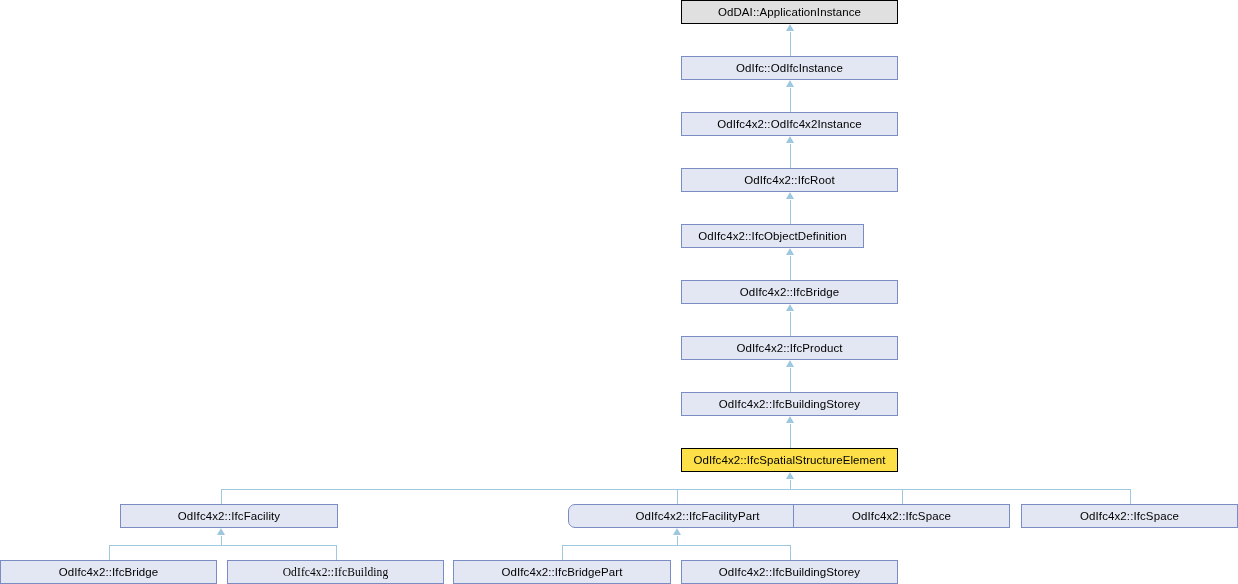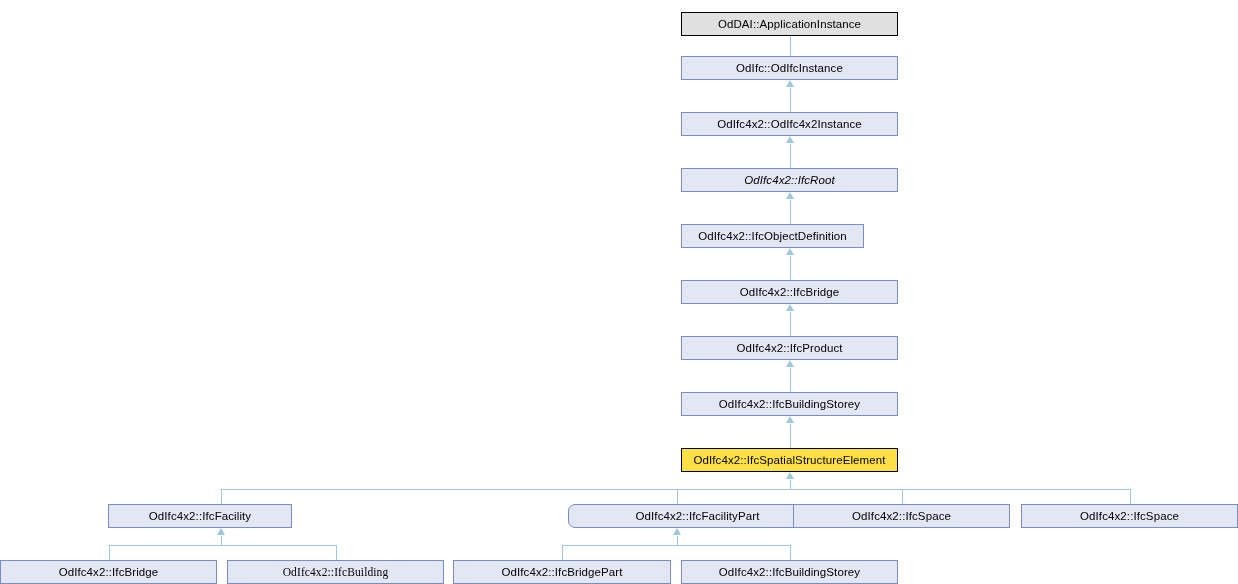--- a/index.html
+++ b/index.html
@@ -84,30 +84,30 @@
       <path d="M109 545 L336 545" stroke="#9ec8e0" stroke-width="1" fill="none" shape-rendering="crispEdges"></path>
       <path d="M109 545 L109 560" stroke="#9ec8e0" stroke-width="1" fill="none" shape-rendering="crispEdges"></path>
       <path d="M336 545 L336 560" stroke="#9ec8e0" stroke-width="1" fill="none" shape-rendering="crispEdges"></path>
       <path d="M677 536 L677 545" stroke="#9ec8e0" stroke-width="1" fill="none" shape-rendering="crispEdges"></path>
       <polygon points="677,528 673,535 681,535" fill="#9ec8e0"></polygon>
       <path d="M562 545 L790 545" stroke="#9ec8e0" stroke-width="1" fill="none" shape-rendering="crispEdges"></path>
       <path d="M562 545 L562 560" stroke="#9ec8e0" stroke-width="1" fill="none" shape-rendering="crispEdges"></path>
       <path d="M790 545 L790 560" stroke="#9ec8e0" stroke-width="1" fill="none" shape-rendering="crispEdges"></path>
     </svg>
   <div id="node-layer">
-      <div class="node root" style="left: 681px; top: 12px; width: 217px;">OdDAI::ApplicationInstance</div>
+      <div class="node root" style="left: 681px; top: 0px; width: 217px;">OdDAI::ApplicationInstance</div>
       <div class="node plain" style="left: 681px; top: 56px; width: 217px;">OdIfc::OdIfcInstance</div>
       <div class="node plain" style="left: 681px; top: 112px; width: 217px;">OdIfc4x2::OdIfc4x2Instance</div>
-      <div class="node plain" style="left: 681px; top: 168px; width: 217px; font-style: italic;">OdIfc4x2::IfcRoot</div>
+      <div class="node plain" style="left: 681px; top: 168px; width: 217px;">OdIfc4x2::IfcRoot</div>
       <div class="node plain" style="left: 681px; top: 224px; width: 183px;">OdIfc4x2::IfcObjectDefinition</div>
       <div class="node plain" style="left: 681px; top: 280px; width: 217px;">OdIfc4x2::IfcBridge</div>
       <div class="node plain" style="left: 681px; top: 336px; width: 217px;">OdIfc4x2::IfcProduct</div>
       <div class="node plain" style="left: 681px; top: 392px; width: 217px;">OdIfc4x2::IfcBuildingStorey</div>
       <div class="node current" style="left: 681px; top: 448px; width: 217px;">OdIfc4x2::IfcSpatialStructureElement</div>
-      <div class="node plain" style="left: 108px; top: 504px; width: 184px;">OdIfc4x2::IfcFacility</div>
+      <div class="node plain" style="left: 120px; top: 504px; width: 218px;">OdIfc4x2::IfcFacility</div>
       <div class="node plain" style="left: 568px; top: 504px; width: 259px; border-radius: 7px;">OdIfc4x2::IfcFacilityPart</div>
       <div class="node plain" style="left: 793px; top: 504px; width: 217px;">OdIfc4x2::IfcSpace</div>
       <div class="node plain" style="left: 1021px; top: 504px; width: 217px;">OdIfc4x2::IfcSpace</div>
       <div class="node plain" style="left: 0px; top: 560px; width: 217px;">OdIfc4x2::IfcBridge</div>
       <div class="node plain" style="left: 227px; top: 560px; width: 217px; font-family: Liberation Serif, serif;">OdIfc4x2::IfcBuilding</div>
       <div class="node plain" style="left: 453px; top: 560px; width: 218px;">OdIfc4x2::IfcBridgePart</div>
       <div class="node plain" style="left: 681px; top: 560px; width: 217px;">OdIfc4x2::IfcBuildingStorey</div>
     </div>
 </div>
 

